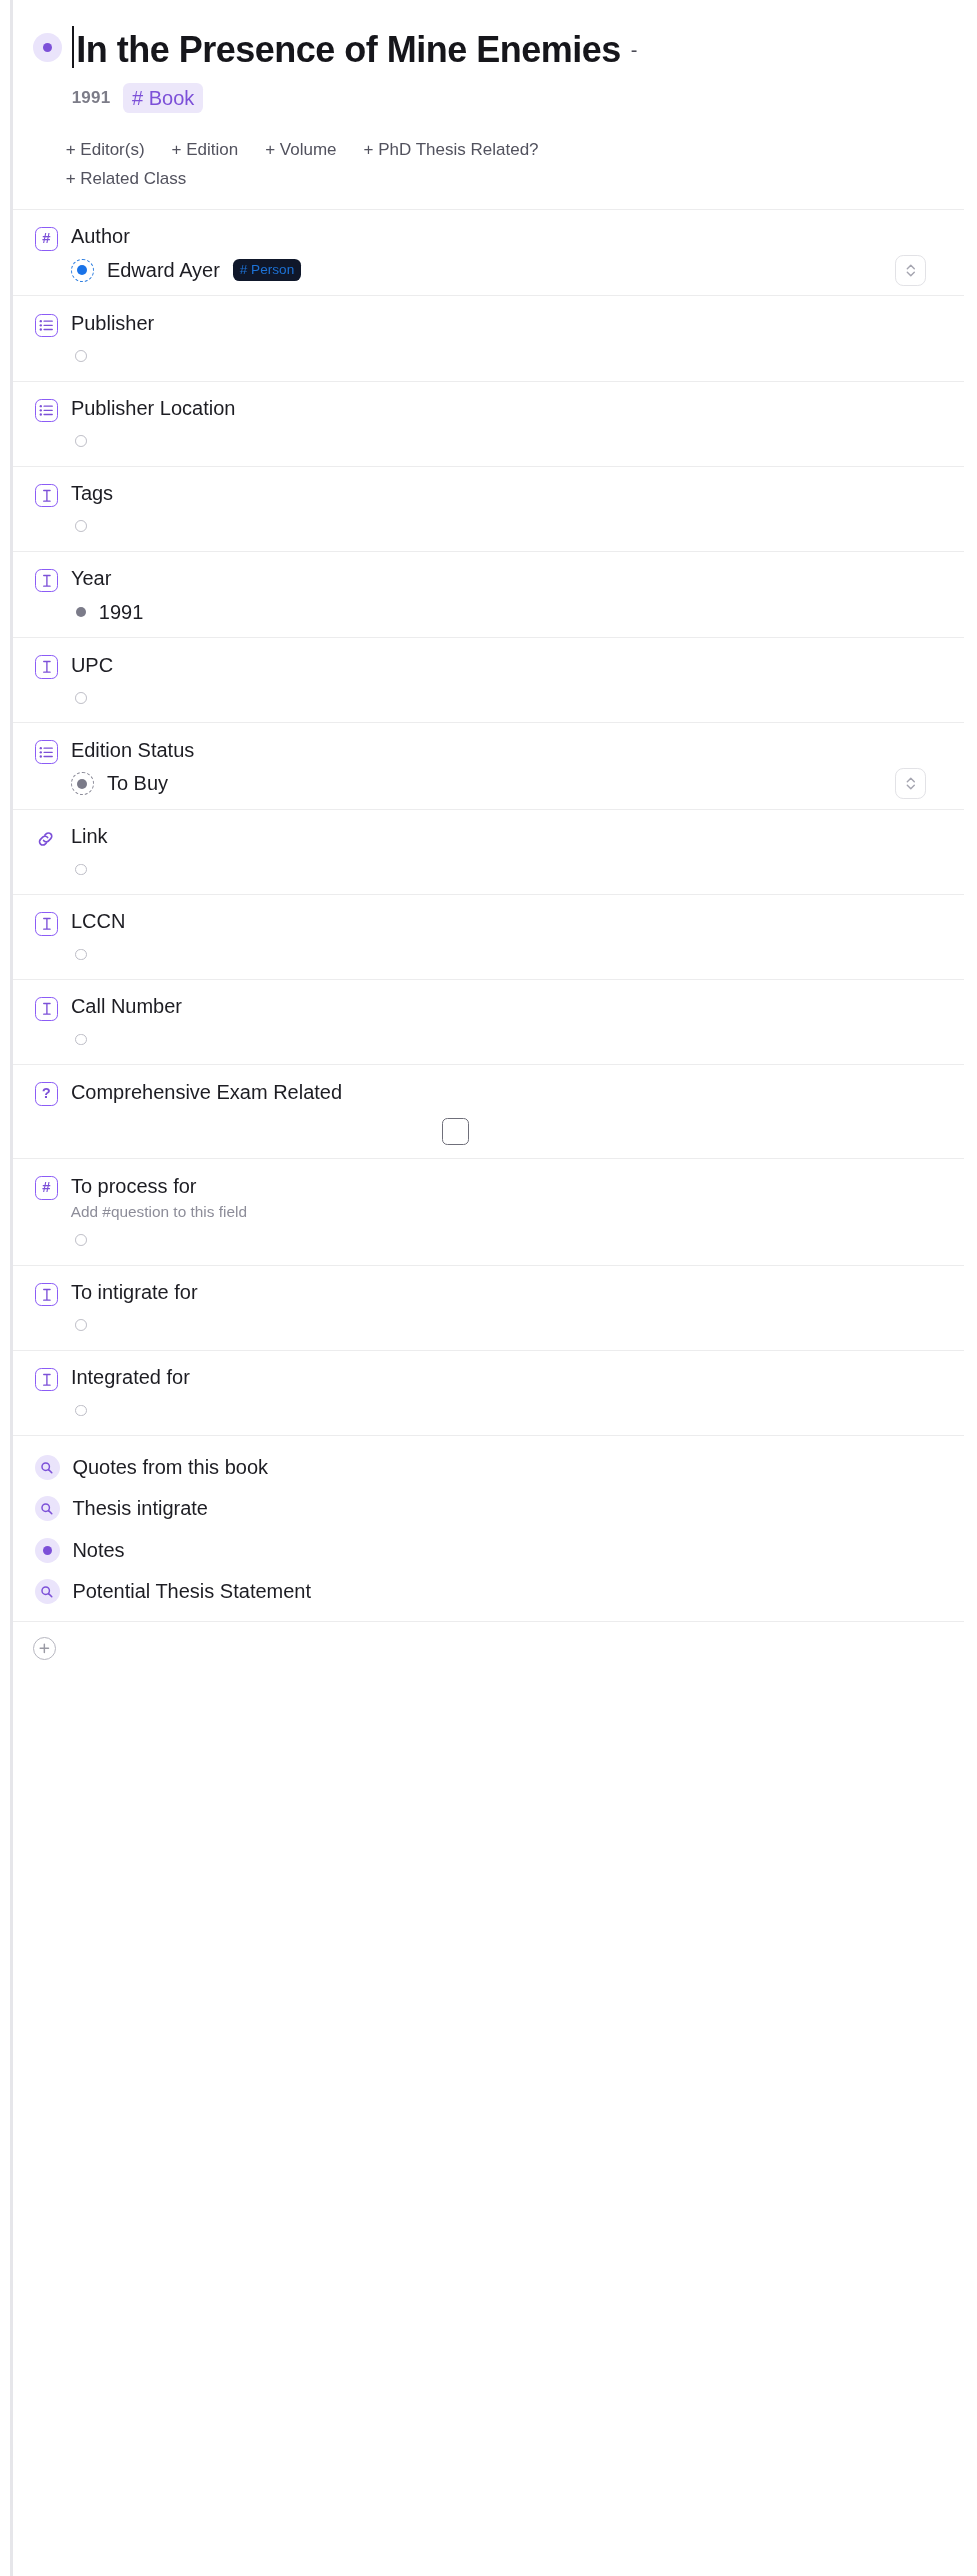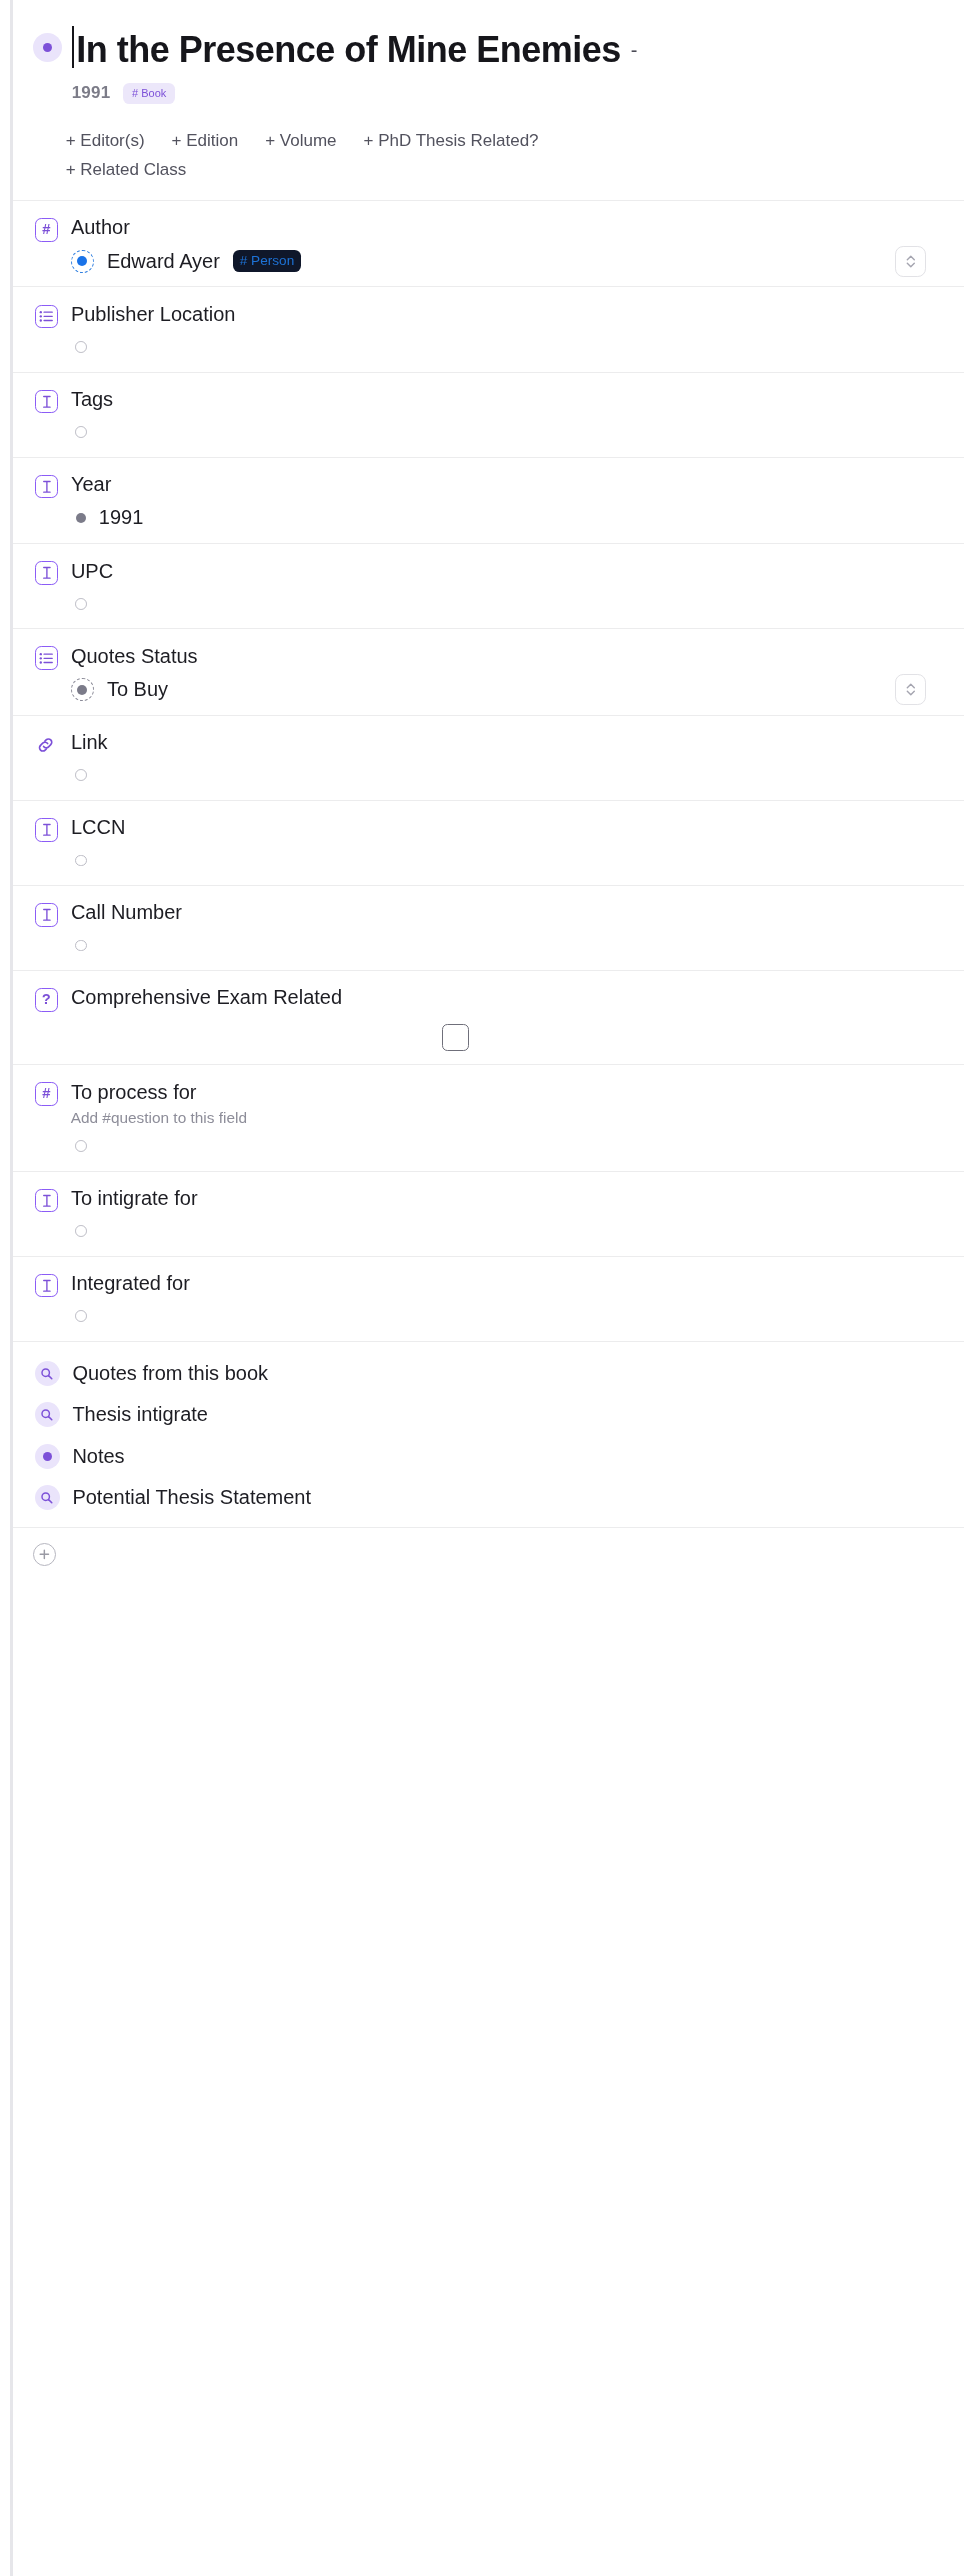--- a/index.html
+++ b/index.html
@@ -93,21 +93,21 @@
   }
   .meta-year {
     font-size: 17px;
     font-weight: 700;
     color: #7c7c88;
     letter-spacing: 0.2px;
   }
   .tag-pill {
     background: #ece7fa;
     color: #7c50d8;
-    font-size: 11px;
+    font-size: 20px;
     border-radius: 6.3px;
     padding: 4.5px 9px 5.4px 9px;
     line-height: 1;
     white-space: nowrap;
   }
   .tag-pill.blue {
     background: #0f172a;
     color: #1d72d6;
     font-size: 13.6px;
     padding: 3.6px 7.2px 4.5px 7.2px;
@@ -353,77 +353,93 @@
       <div class="field">
         <div class="field-head">
           <span class="ficon">
             <svg width="14.5" height="12.7" viewBox="0 0 16 14" aria-hidden="true">
               <circle cx="2" cy="2.4" r="1.3" fill="#7c50d8"></circle>
               <circle cx="2" cy="7" r="1.3" fill="#7c50d8"></circle>
               <circle cx="2" cy="11.6" r="1.3" fill="#7c50d8"></circle>
               <path d="M5.6 2.4h9M5.6 7h9M5.6 11.6h9" stroke="#7c50d8" stroke-width="1.5" stroke-linecap="round"></path>
             </svg>
           </span>
-          <span class="fname">Publisher Location</span>
-        </div>
-        <div class="field-body">
-          <span class="empty-dot"></span>
-        </div>
-      </div>
-      <div class="field">
-        <div class="field-head">
-          <span class="ficon">
-            <svg width="11.8" height="13.6" viewBox="0 0 13 15" aria-hidden="true">
-              <path d="M3 1.6h7M3 13.4h7M6.5 1.6v11.8" stroke="#7c50d8" stroke-width="1.5" stroke-linecap="round"></path>
-            </svg>
-          </span>
-          <span class="fname">Tags</span>
-        </div>
-        <div class="field-body">
-          <span class="empty-dot"></span>
-        </div>
-      </div>
-      <div class="field">
-        <div class="field-head">
-          <span class="ficon">
-            <svg width="11.8" height="13.6" viewBox="0 0 13 15" aria-hidden="true">
-              <path d="M3 1.6h7M3 13.4h7M6.5 1.6v11.8" stroke="#7c50d8" stroke-width="1.5" stroke-linecap="round"></path>
-            </svg>
-          </span>
-          <span class="fname">Year</span>
-        </div>
-        <div class="field-body">
-          <span class="dot-solid"></span>
-          <span class="val-text">1991</span>
-        </div>
-      </div>
-      <div class="field">
-        <div class="field-head">
-          <span class="ficon">
-            <svg width="11.8" height="13.6" viewBox="0 0 13 15" aria-hidden="true">
-              <path d="M3 1.6h7M3 13.4h7M6.5 1.6v11.8" stroke="#7c50d8" stroke-width="1.5" stroke-linecap="round"></path>
-            </svg>
-          </span>
-          <span class="fname">UPC</span>
+          <span class="fname">Publisher</span>
         </div>
         <div class="field-body">
           <span class="empty-dot"></span>
         </div>
       </div>
       <div class="field">
         <div class="field-head">
           <span class="ficon">
             <svg width="14.5" height="12.7" viewBox="0 0 16 14" aria-hidden="true">
               <circle cx="2" cy="2.4" r="1.3" fill="#7c50d8"></circle>
               <circle cx="2" cy="7" r="1.3" fill="#7c50d8"></circle>
               <circle cx="2" cy="11.6" r="1.3" fill="#7c50d8"></circle>
               <path d="M5.6 2.4h9M5.6 7h9M5.6 11.6h9" stroke="#7c50d8" stroke-width="1.5" stroke-linecap="round"></path>
             </svg>
           </span>
-          <span class="fname">Quotes Status</span>
+          <span class="fname">Publisher Location</span>
+        </div>
+        <div class="field-body">
+          <span class="empty-dot"></span>
+        </div>
+      </div>
+      <div class="field">
+        <div class="field-head">
+          <span class="ficon">
+            <svg width="11.8" height="13.6" viewBox="0 0 13 15" aria-hidden="true">
+              <path d="M3 1.6h7M3 13.4h7M6.5 1.6v11.8" stroke="#7c50d8" stroke-width="1.5" stroke-linecap="round"></path>
+            </svg>
+          </span>
+          <span class="fname">Tags</span>
+        </div>
+        <div class="field-body">
+          <span class="empty-dot"></span>
+        </div>
+      </div>
+      <div class="field">
+        <div class="field-head">
+          <span class="ficon">
+            <svg width="11.8" height="13.6" viewBox="0 0 13 15" aria-hidden="true">
+              <path d="M3 1.6h7M3 13.4h7M6.5 1.6v11.8" stroke="#7c50d8" stroke-width="1.5" stroke-linecap="round"></path>
+            </svg>
+          </span>
+          <span class="fname">Year</span>
+        </div>
+        <div class="field-body">
+          <span class="dot-solid"></span>
+          <span class="val-text">1991</span>
+        </div>
+      </div>
+      <div class="field">
+        <div class="field-head">
+          <span class="ficon">
+            <svg width="11.8" height="13.6" viewBox="0 0 13 15" aria-hidden="true">
+              <path d="M3 1.6h7M3 13.4h7M6.5 1.6v11.8" stroke="#7c50d8" stroke-width="1.5" stroke-linecap="round"></path>
+            </svg>
+          </span>
+          <span class="fname">UPC</span>
+        </div>
+        <div class="field-body">
+          <span class="empty-dot"></span>
+        </div>
+      </div>
+      <div class="field">
+        <div class="field-head">
+          <span class="ficon">
+            <svg width="14.5" height="12.7" viewBox="0 0 16 14" aria-hidden="true">
+              <circle cx="2" cy="2.4" r="1.3" fill="#7c50d8"></circle>
+              <circle cx="2" cy="7" r="1.3" fill="#7c50d8"></circle>
+              <circle cx="2" cy="11.6" r="1.3" fill="#7c50d8"></circle>
+              <path d="M5.6 2.4h9M5.6 7h9M5.6 11.6h9" stroke="#7c50d8" stroke-width="1.5" stroke-linecap="round"></path>
+            </svg>
+          </span>
+          <span class="fname">Edition Status</span>
         </div>
         <div class="field-body">
           <span class="ring-dashed">
             <i></i>
           </span>
           <span class="val-text">To Buy</span>
           <span class="stepper">
             <svg width="13.6" height="17" viewBox="0 0 15 19" aria-hidden="true">
               <path d="M3.6 7.6L7.5 3.7l3.9 3.9" stroke="currentColor" stroke-width="1.6" fill="none" stroke-linecap="round" stroke-linejoin="round"></path>
               <path d="M3.6 11.4l3.9 3.9 3.9-3.9" stroke="currentColor" stroke-width="1.6" fill="none" stroke-linecap="round" stroke-linejoin="round"></path>

